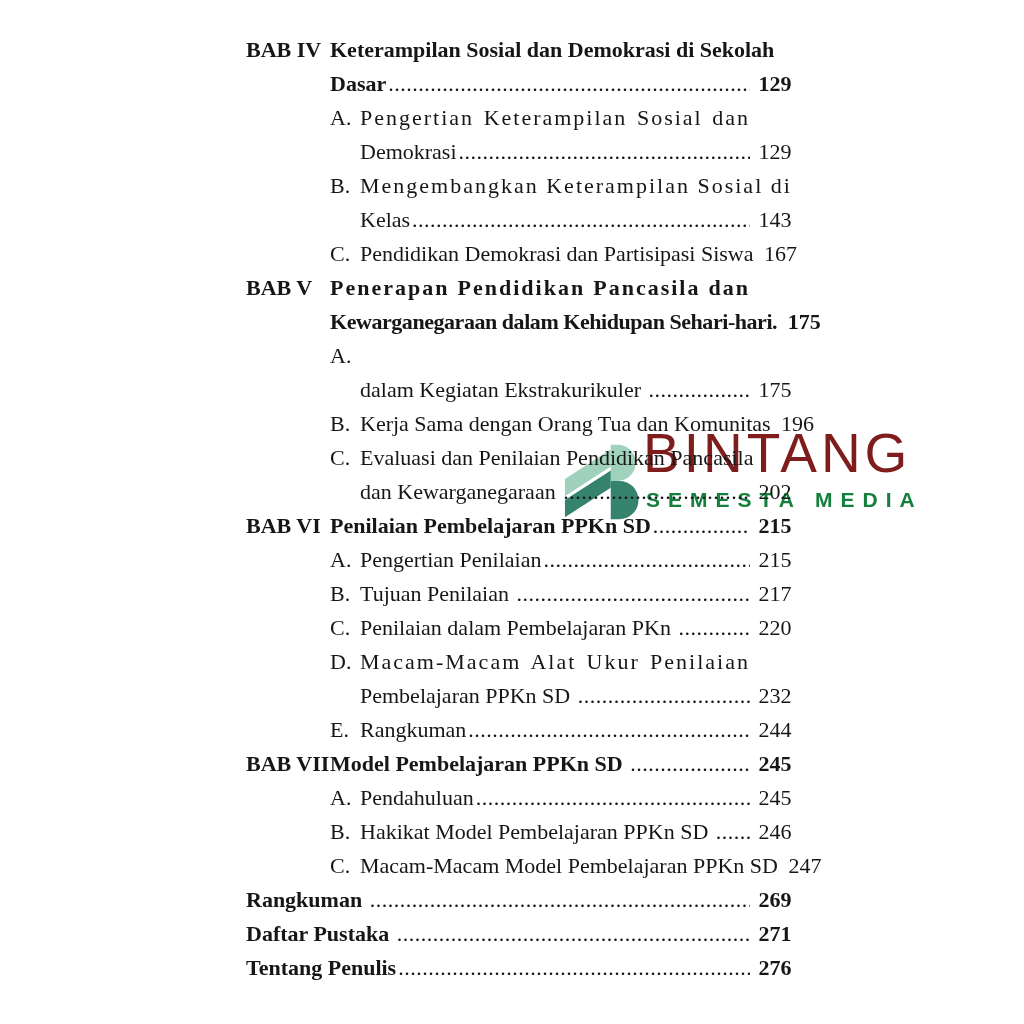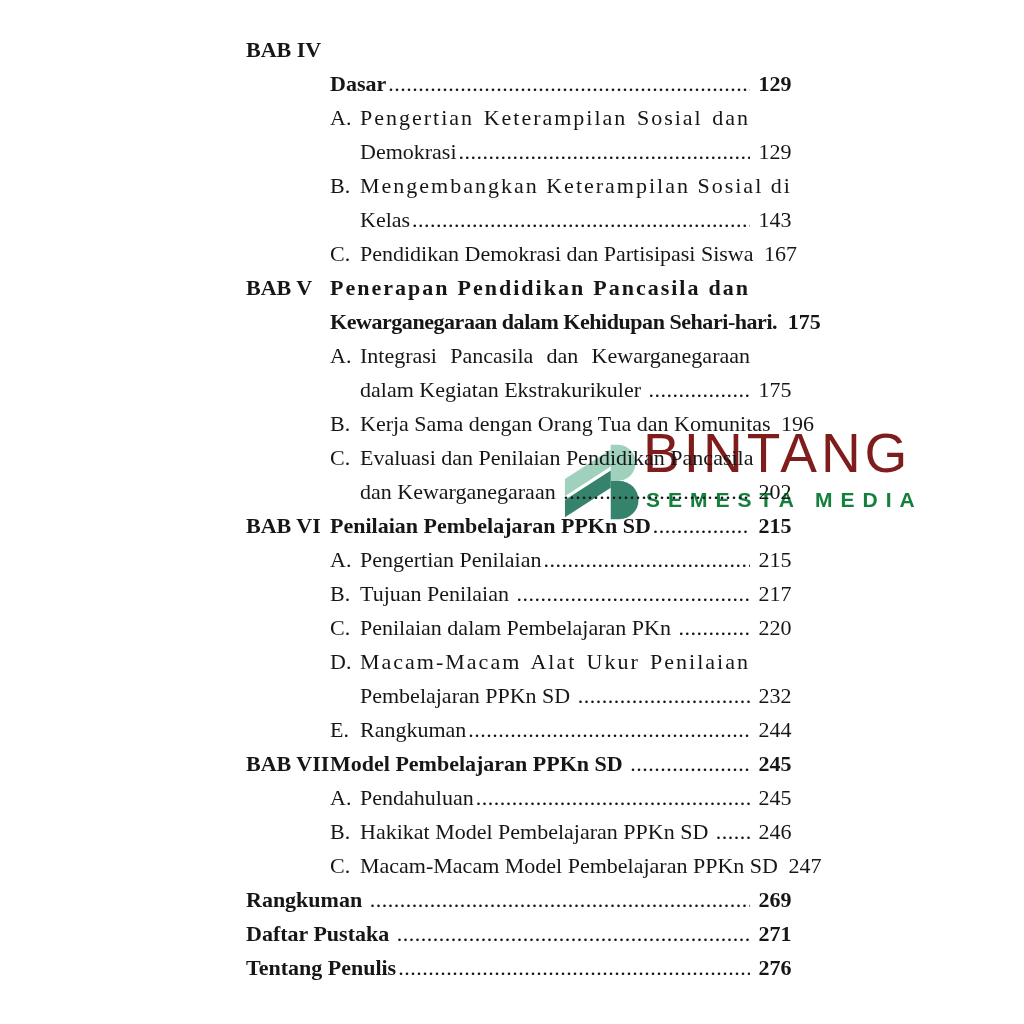--- a/index.html
+++ b/index.html
@@ -52,20 +52,21 @@
       <path d="M2 44 L50 13 L50 31 L2 62 Z" fill="#9fd1bc"></path>
       <path d="M2 66 L50 35 L50 53 L2 84 Z" fill="#35836c"></path>
     </svg>
     <div class="wm-title" style="color: #7f1d1d;">BINTANG</div>
     <div class="wm-sub" style="color: #15803d;">SEMESTA MEDIA</div>
   </div>
 
   <div class="toc">
       <div class="row bold stretch">
         <span class="label">BAB IV</span>
+        <span class="text">Keterampilan Sosial dan Demokrasi di Sekolah</span>
         <span class="page"></span>
       </div>
       <div class="row bold">
         <span class="label"></span>
         <span class="text">Dasar</span>
         <span class="leader dotted"></span>
         <span class="page">129</span>
       </div>
       <div class="row stretch spread">
         <span class="label"></span>
@@ -107,21 +108,20 @@
       </div>
       <div class="row bold tight">
         <span class="label"></span>
         <span class="text">Kewarganegaraan dalam Kehidupan Sehari-hari.</span>
         <span class="leader"></span>
         <span class="page">175</span>
       </div>
       <div class="row stretch">
         <span class="label"></span>
         <span class="letter">A.</span>
-        <span class="text">Integrasi Pancasila dan Kewarganegaraan</span>
         <span class="page"></span>
       </div>
       <div class="row">
         <span class="label"></span>
         <span class="letter"></span>
         <span class="text">dalam Kegiatan Ekstrakurikuler </span>
         <span class="leader dotted"></span>
         <span class="page">175</span>
       </div>
       <div class="row">

